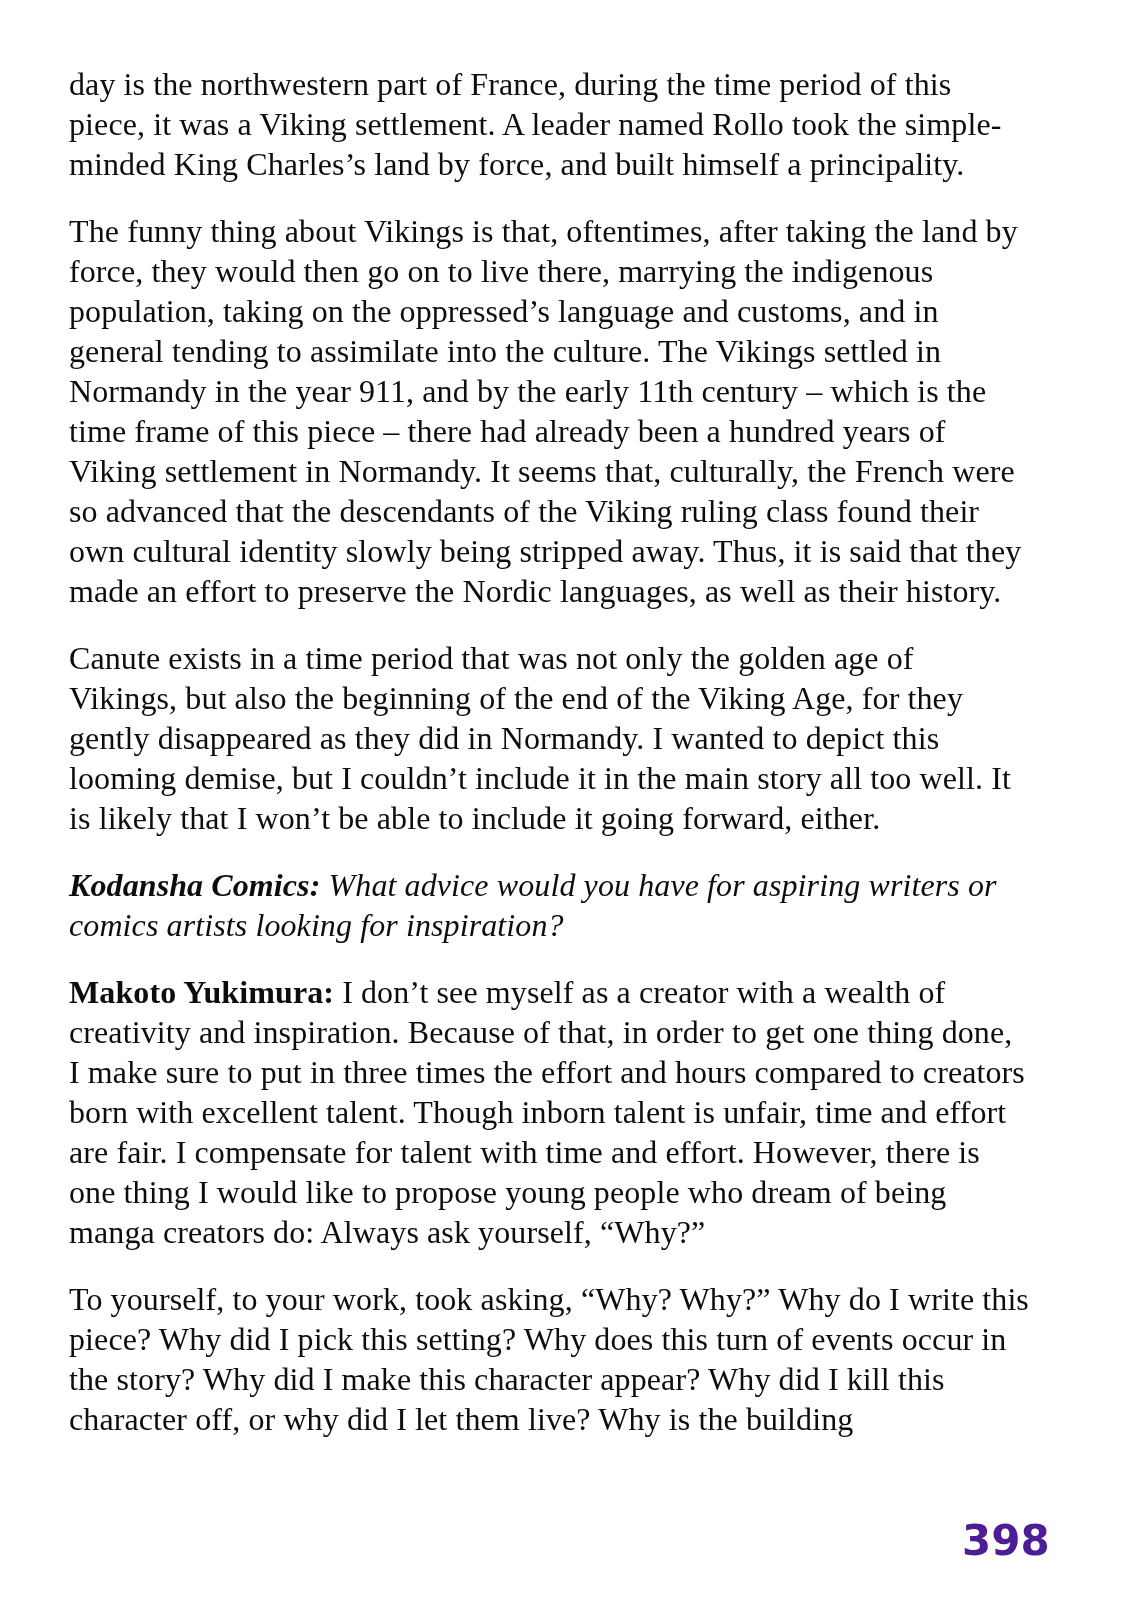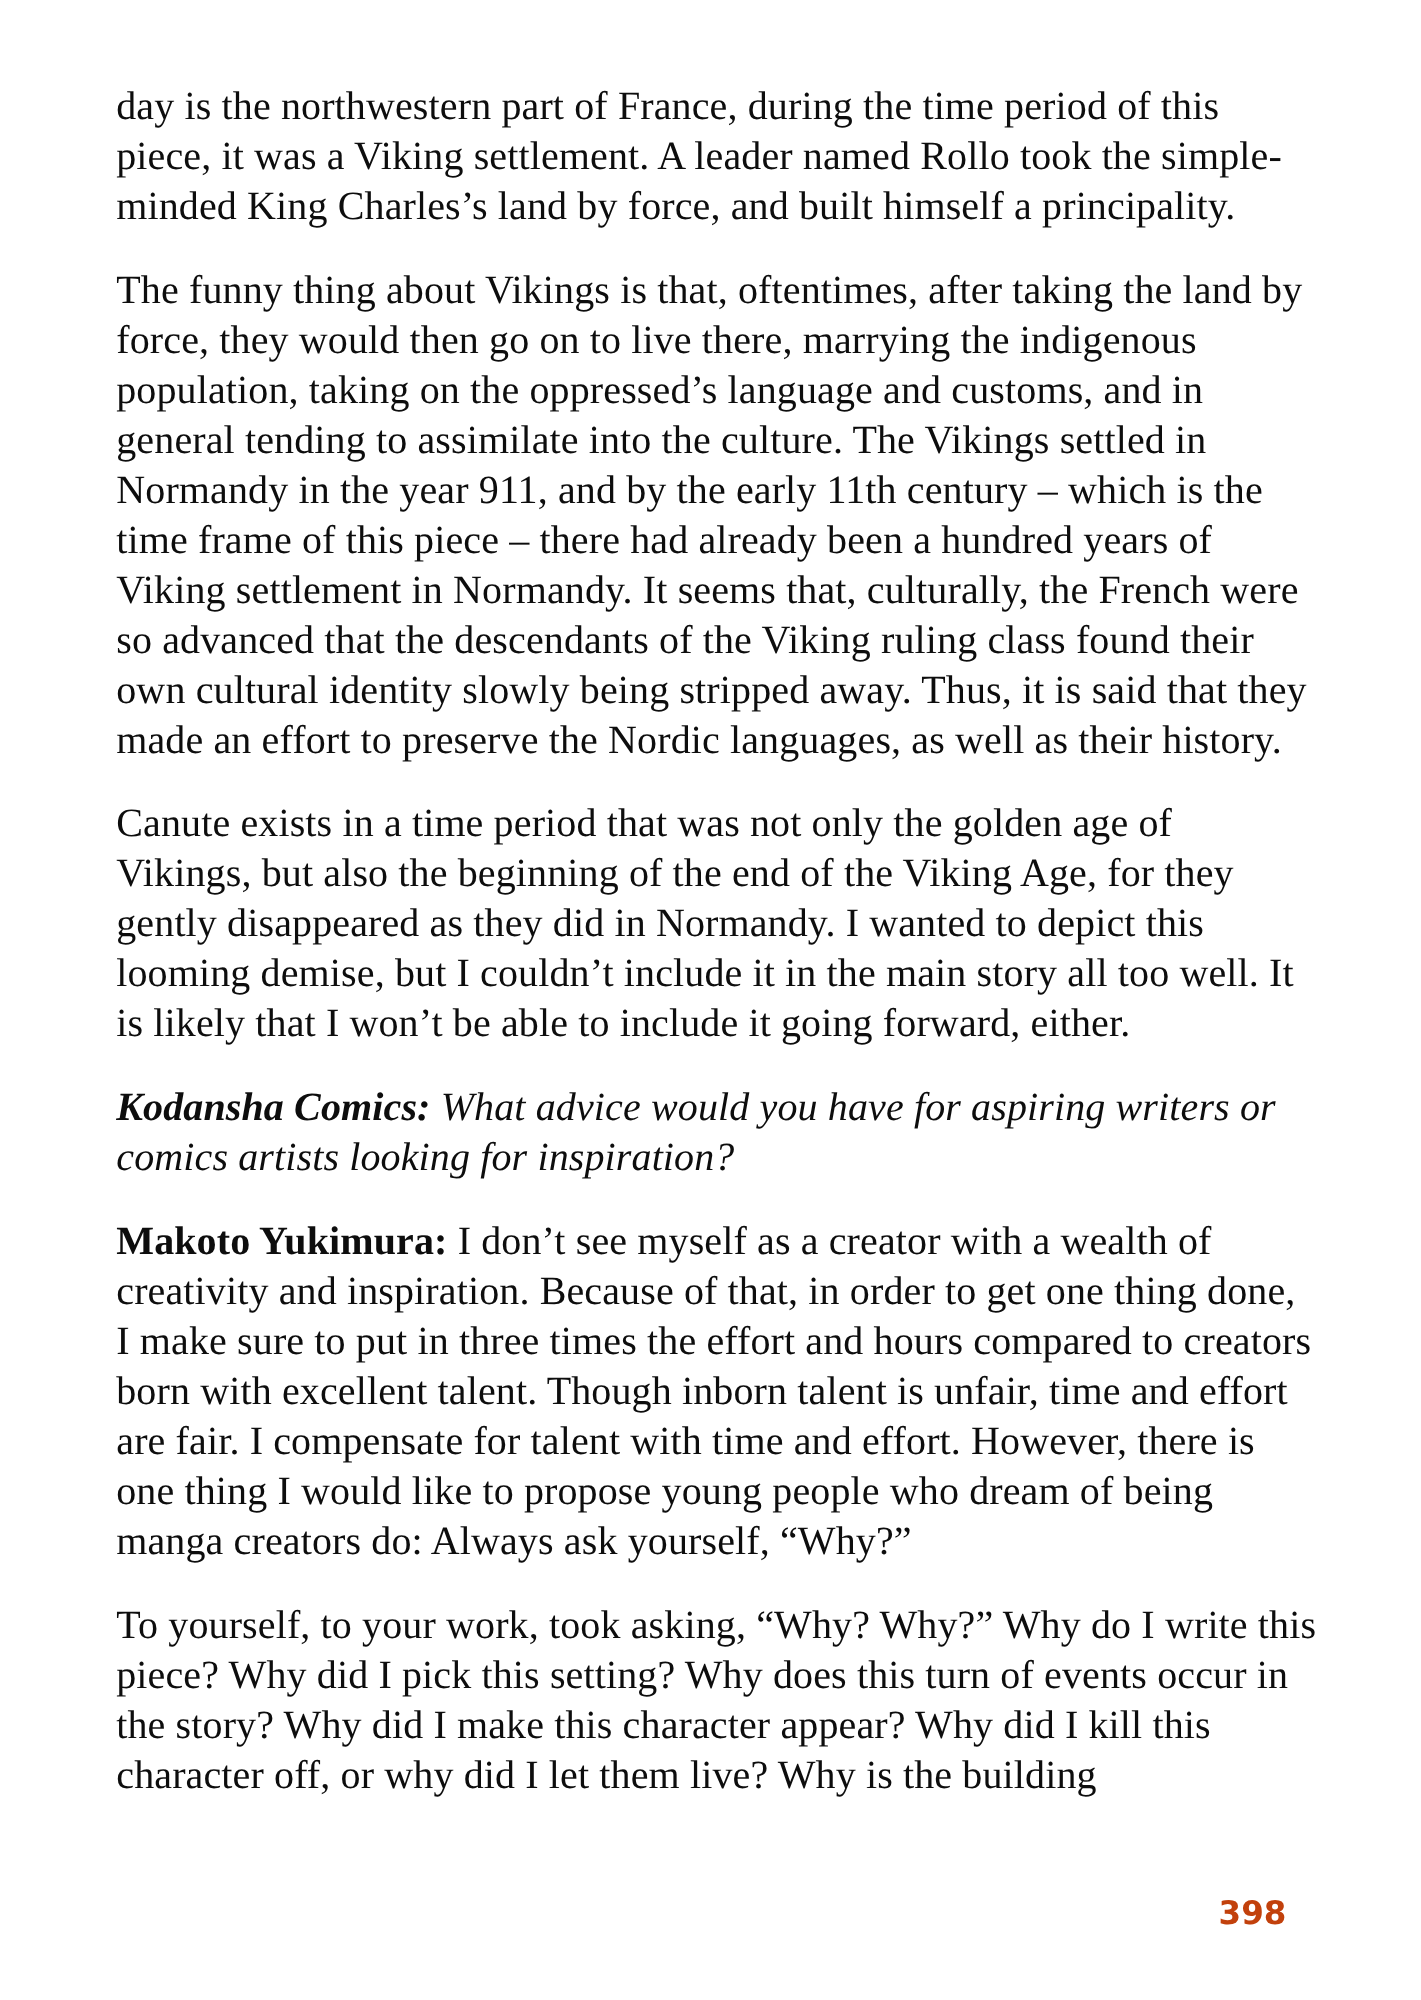--- a/index.html
+++ b/index.html
@@ -11,21 +11,21 @@
     position: relative;
     width: 1137px;
     height: 1600px;
     background: #ffffff;
     overflow: hidden;
     color: #0d0d0d;
     font-family: "Liberation Serif", serif;
   }
   .text-block {
     position: absolute;
-    left: 93px;
+    left: 69px;
     top: 64px;
     width: 960px;
     font-size: 32px;
     line-height: 40px;
     text-align: left;
     letter-spacing: 0.1px;
   }
   .text-block p {
     margin: 0 0 27px 0;
     white-space: normal;
@@ -41,23 +41,23 @@
     margin-top: 14px !important;
   }
   .page-number {
     position: absolute;
     left: 962px;
     top: 1516px;
     width: 80px;
     text-align: center;
     font-family: "DejaVu Sans", sans-serif;
     font-weight: bold;
-    font-size: 26px;
+    font-size: 42px;
     letter-spacing: 0px;
-    color: #c2410c;
+    color: #4c1d95;
   }
 </style>
 </head>
 <body>
 
 <div class="page">
   <div class="text-block">
 
     <p class="body">day is the northwestern part of France, during the time period of this piece, it was a Viking settlement. A leader named Rollo took the simple-minded King Charles’s land by force, and built himself a principality.</p>
 

